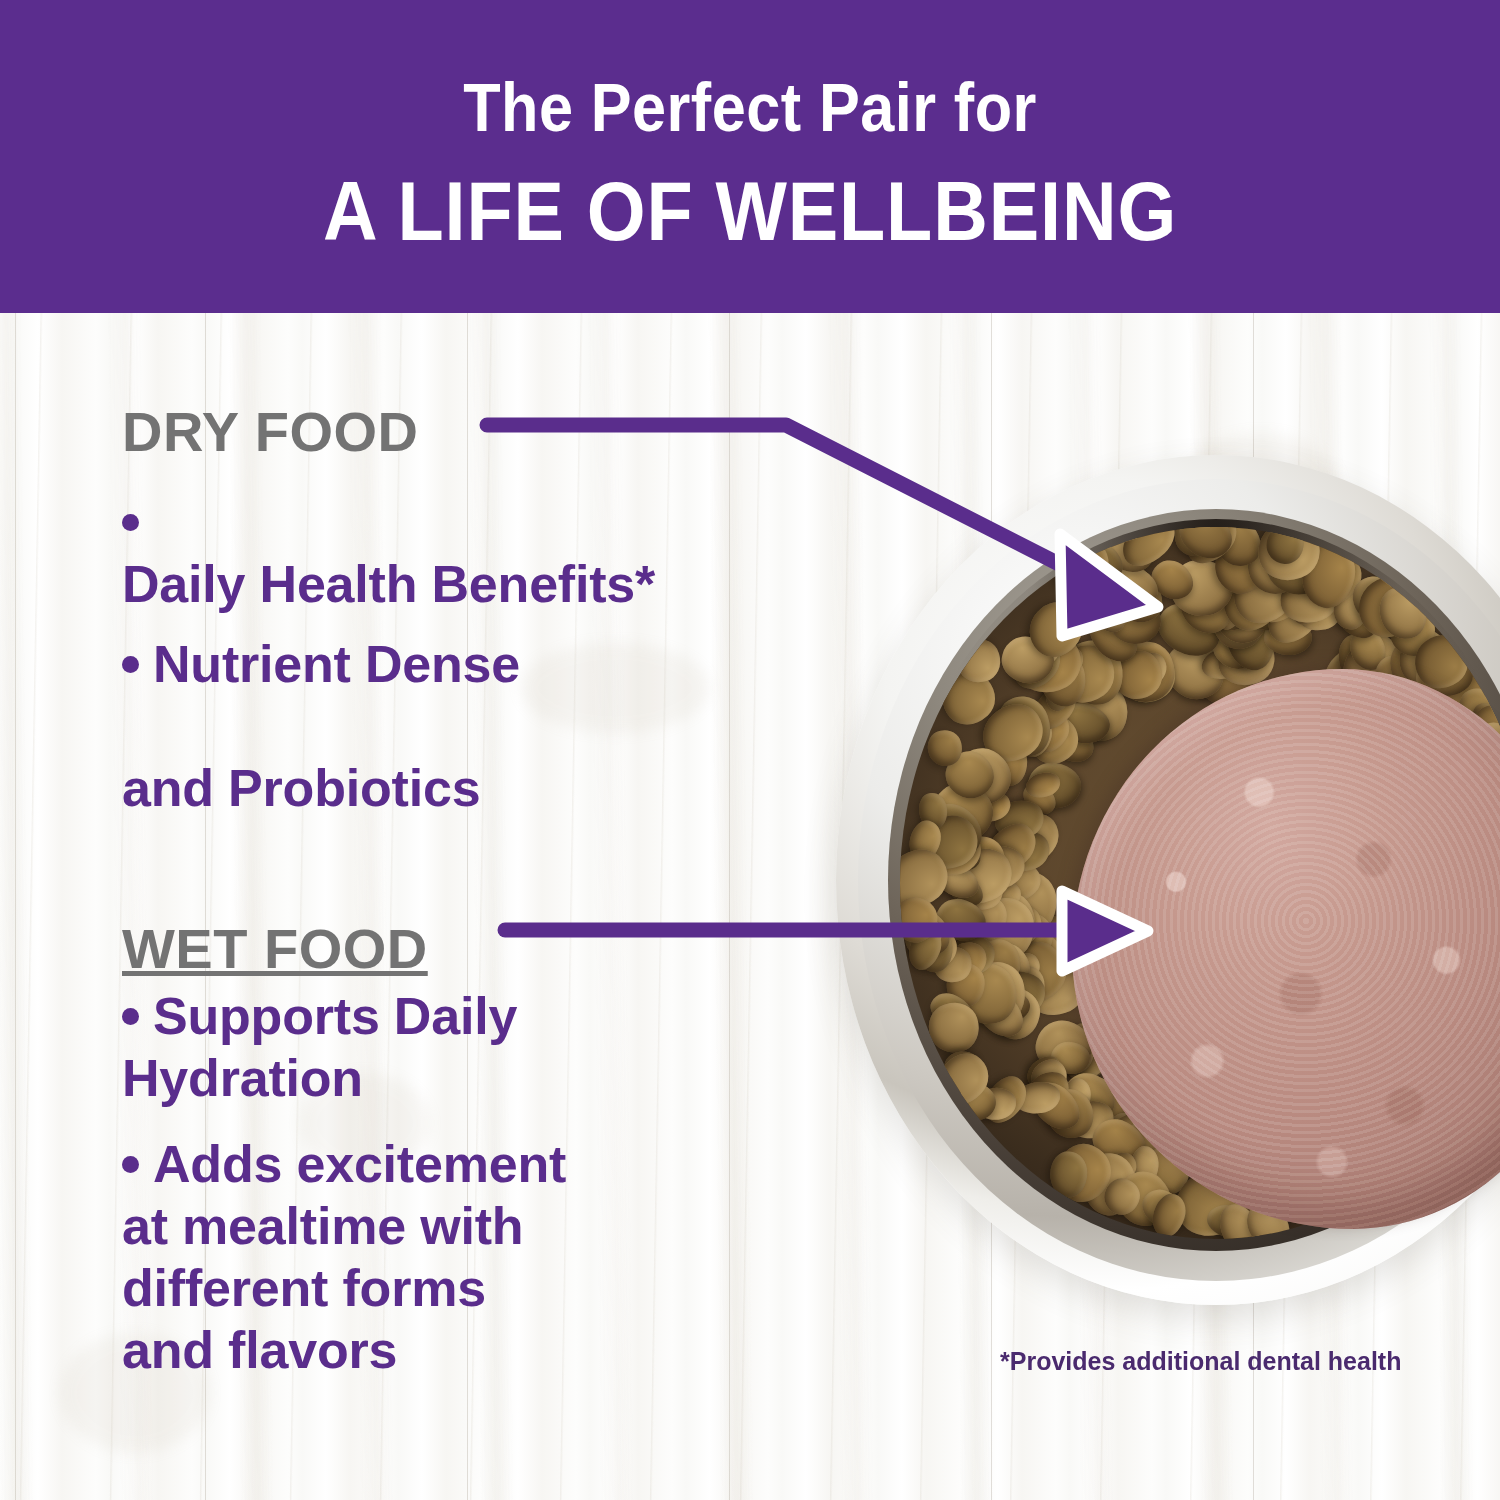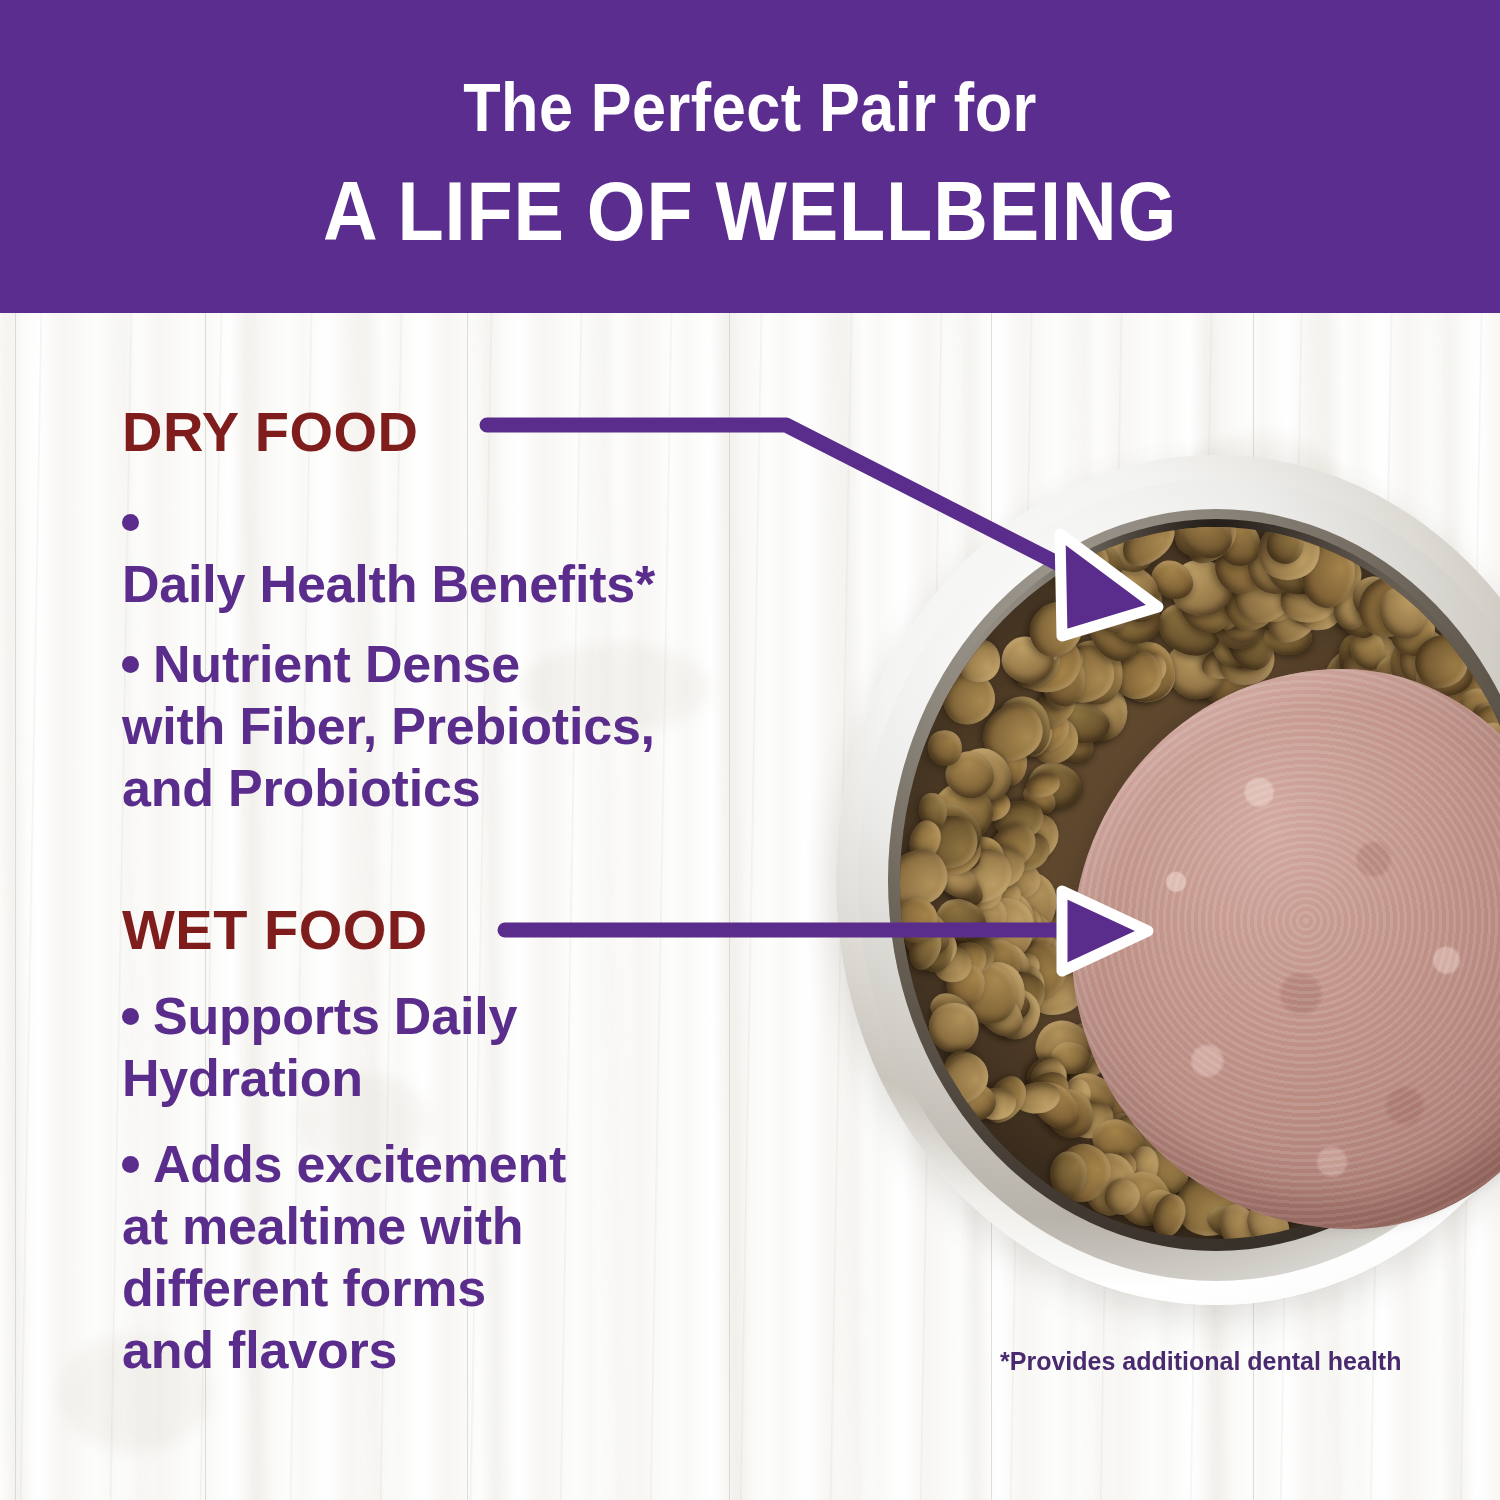--- a/index.html
+++ b/index.html
@@ -50,26 +50,26 @@
     position:absolute;left:0;width:1500px;text-align:center;color:#ffffff;
     font-family:"Liberation Sans", sans-serif;font-weight:bold;
     letter-spacing:.5px;white-space:nowrap;
   }
   .band .line1{top:68px;font-size:68px;transform:scaleX(.90);}
   .band .line2{top:163px;font-size:84px;letter-spacing:1px;transform:scaleX(.90);}
 
   
   .copy{position:absolute;left:0;top:313px;width:830px;height:1187px;}
   .sec-head{
-    position:absolute;color:#7f1d1d;font-weight:bold;
+    position:absolute;color:#737373;font-weight:bold;
     font-size:56px;letter-spacing:.5px;white-space:nowrap;
     font-family:"Liberation Sans", sans-serif;
   }
   #dry-head{left:122px;top:86px;}
-  #wet-head{left:122px;top:584px;}
+  #wet-head{left:122px;top:603px;text-decoration:underline;}
 
   .bullet{
     position:absolute;color:#5A2D8C;font-weight:bold;
     font-size:52px;line-height:62px;letter-spacing:-.2px;
     font-family:"Liberation Sans", sans-serif;
   }
   .bullet .dot{
     display:inline-block;width:17px;height:17px;border-radius:50%;
     background:#5A2D8C;vertical-align:middle;margin:0 14px 8px 0;
   }
@@ -517,21 +517,21 @@
 
     <div class="sec-head" id="dry-head">DRY FOOD</div>
 
     <div class="bullet" id="dry-b1">
       <span class="dot"></span><br>
       <span>Daily Health Benefits*</span>
     </div>
 
     <div class="bullet" id="dry-b2">
       <span class="dot"></span><span>Nutrient Dense</span><br>
-      <span>with Fiber, Prebiotics,</span><br>
+      <br>
       <span>and Probiotics</span>
     </div>
 
     <div class="sec-head" id="wet-head">WET FOOD</div>
 
     <div class="bullet" id="wet-b1">
       <span class="dot"></span><span>Supports Daily</span><br>
       <span>Hydration</span>
     </div>
 

